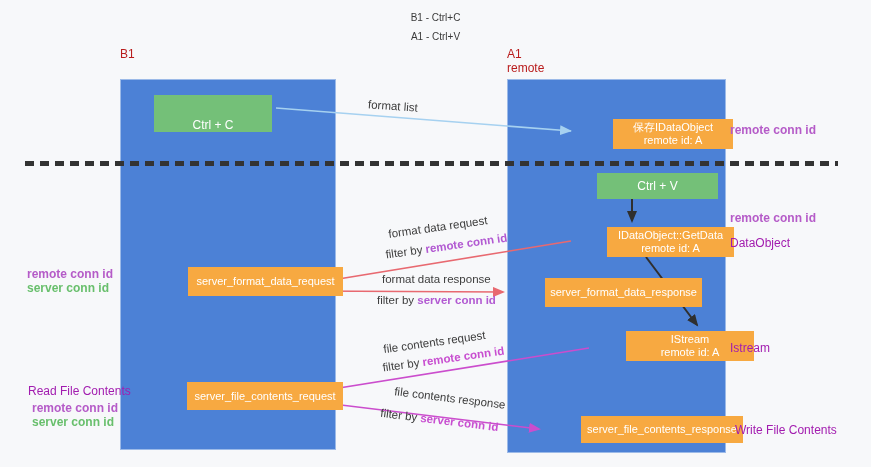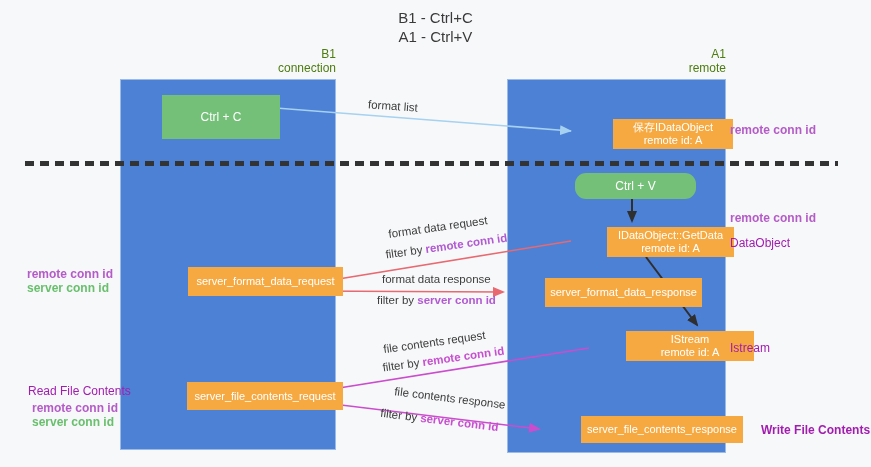--- a/index.html
+++ b/index.html
@@ -5,24 +5,24 @@
   html,body{margin:0;padding:0;}
   #canvas{
     position:relative; width:871px; height:467px;
     background:#f7f8fa; overflow:hidden;
     font-family:"Liberation Sans", sans-serif;
     color:#3b3b3b;
   }
   .abs{position:absolute;}
   .title{
     left:0; right:0; top:8px; text-align:center;
-    font-size:15px; line-height:19px; color:#3a3a3a;
+    font-size:10px; line-height:19px; color:#3a3a3a;
   }
   .lane-header{
-    text-align:right; font-size:12px; line-height:14px; color:#4d7c0f;
+    text-align:left; font-size:12px; line-height:14px; color:#b91c1c;
   }
   .lane{
     background:#4c81d6; border:1px solid rgba(255,255,255,0.45);
     box-sizing:border-box;
   }
   .dashline{
     left:25px; top:161px; width:813px; height:5px;
     background:repeating-linear-gradient(90deg,#333 0 9px,transparent 9px 15px);
   }
   .node{
@@ -48,21 +48,20 @@
 
 <div id="canvas">
 
   <div class="abs title">
     <div>B1 - Ctrl+C</div>
     <div>A1 - Ctrl+V</div>
   </div>
 
   <div class="abs lane-header" style="left:120px; top:47px; width:216px;">
     <div>B1</div>
-    <div>connection</div>
   </div>
   <div class="abs lane-header" style="left:507px; top:47px; width:219px;">
     <div>A1</div>
     <div>remote</div>
   </div>
 
   <div class="abs lane" style="left:120px; top:79px; width:216px; height:371px;"></div>
   <div class="abs lane" style="left:507px; top:79px; width:219px; height:374px;"></div>
 
   <div class="abs dashline"></div>
@@ -84,32 +83,32 @@
     </defs>
     <line x1="276" y1="108" x2="571" y2="131" stroke="#a6d1f0" stroke-width="1.6" marker-end="url(#m-blue)"></line>
     <line x1="632" y1="199" x2="632" y2="221" stroke="#2f2f2f" stroke-width="2" marker-end="url(#m-black)"></line>
     <line x1="571" y1="241" x2="314" y2="283" stroke="#e86970" stroke-width="1.6" marker-end="url(#m-red)"></line>
     <line x1="308" y1="291" x2="503" y2="292" stroke="#e86970" stroke-width="1.6" marker-end="url(#m-red)"></line>
     <line x1="646" y1="257" x2="697" y2="325" stroke="#2f2f2f" stroke-width="2" marker-end="url(#m-black)"></line>
     <line x1="589" y1="348" x2="314" y2="392" stroke="#cb4dcd" stroke-width="1.6" marker-end="url(#m-magenta)"></line>
     <line x1="308" y1="401" x2="539" y2="429" stroke="#cb4dcd" stroke-width="1.6" marker-end="url(#m-magenta)"></line>
   </svg>
 
-  <div class="abs node green" style="left:162px; top:95px; width:118px; height:44px;">
+  <div class="abs node green" style="left:154px; top:95px; width:118px; height:37px;align-items:flex-end;">
     <span>Ctrl + C</span>
   </div>
 
   <div class="abs node orange" style="left:577px; top:119px; width:120px; height:30px;">
     <div>
       <div>保存IDataObject</div>
       <div>remote id: A</div>
     </div>
   </div>
 
-  <div class="abs node green" style="left:575px; top:173px; width:121px; height:26px;border-radius:11px;">
+  <div class="abs node green" style="left:597px; top:173px; width:121px; height:26px;">
     <span>Ctrl + V</span>
   </div>
 
   <div class="abs node orange" style="left:571px; top:227px; width:127px; height:30px;">
     <div>
       <div>IDataObject::GetData</div>
       <div>remote id: A</div>
     </div>
   </div>
 
@@ -165,21 +164,21 @@
     <span>file contents response</span>
   </div>
   <div class="abs edge-label rot-pos" style="left:380px; top:414px;">
     <span>filter by </span><span class="hl-magenta">server conn id</span>
   </div>
 
   <div class="abs side-label side-purple" style="left:730px; top:123px;">remote conn id</div>
   <div class="abs side-label side-purple" style="left:730px; top:211px;">remote conn id</div>
   <div class="abs side-label" style="left:730px; top:236px;">DataObject</div>
   <div class="abs side-label" style="left:730px; top:341px;">Istream</div>
-  <div class="abs side-label" style="left:761px; top:423px;font-weight:bold;">Write File Contents</div>
+  <div class="abs side-label" style="left:735px; top:423px;">Write File Contents</div>
 
   <div class="abs side-label side-purple" style="left:27px; top:267px;">remote conn id</div>
   <div class="abs side-label side-green" style="left:27px; top:281px;">server conn id</div>
   <div class="abs side-label" style="left:28px; top:384px;">Read File Contents</div>
   <div class="abs side-label side-purple" style="left:32px; top:401px;">remote conn id</div>
   <div class="abs side-label side-green" style="left:32px; top:415px;">server conn id</div>
 
 </div>
 
 </body></html>

